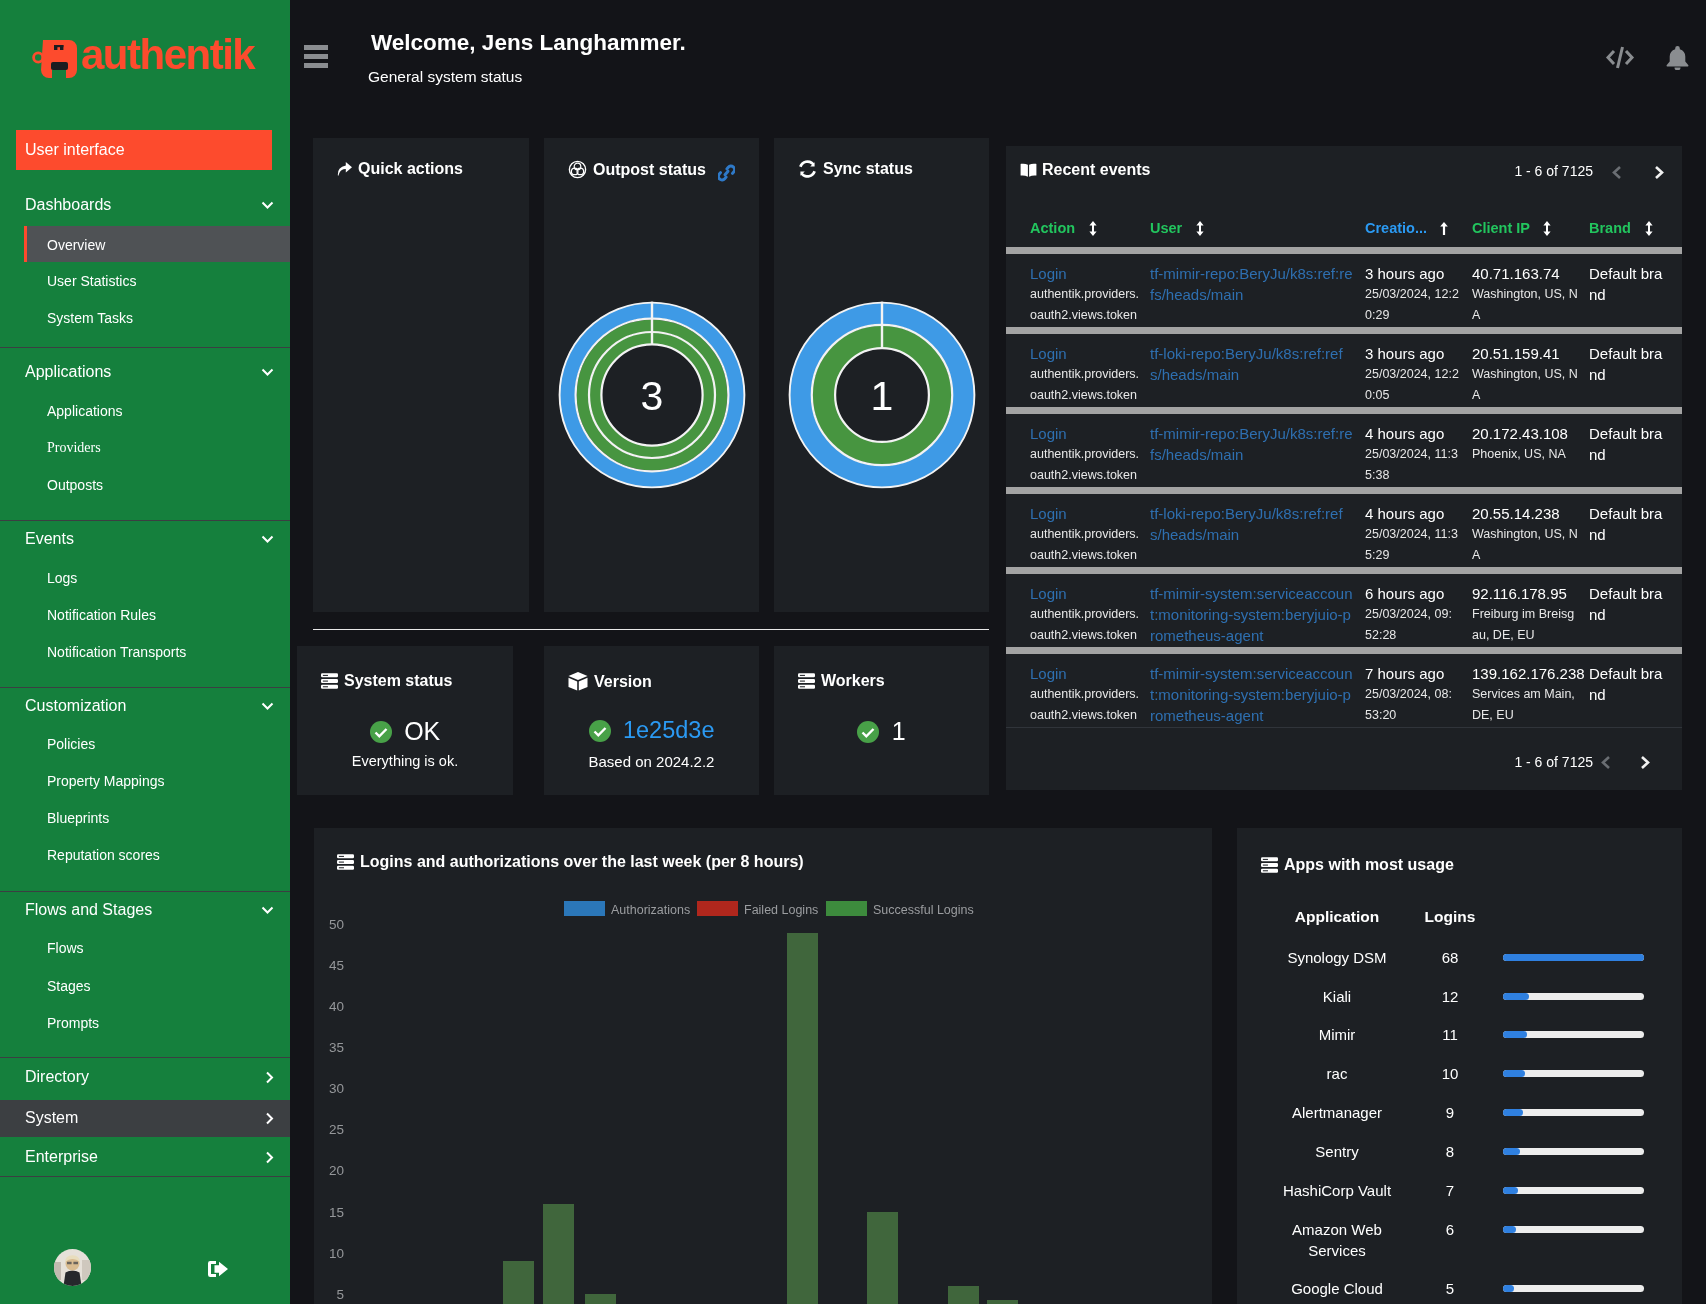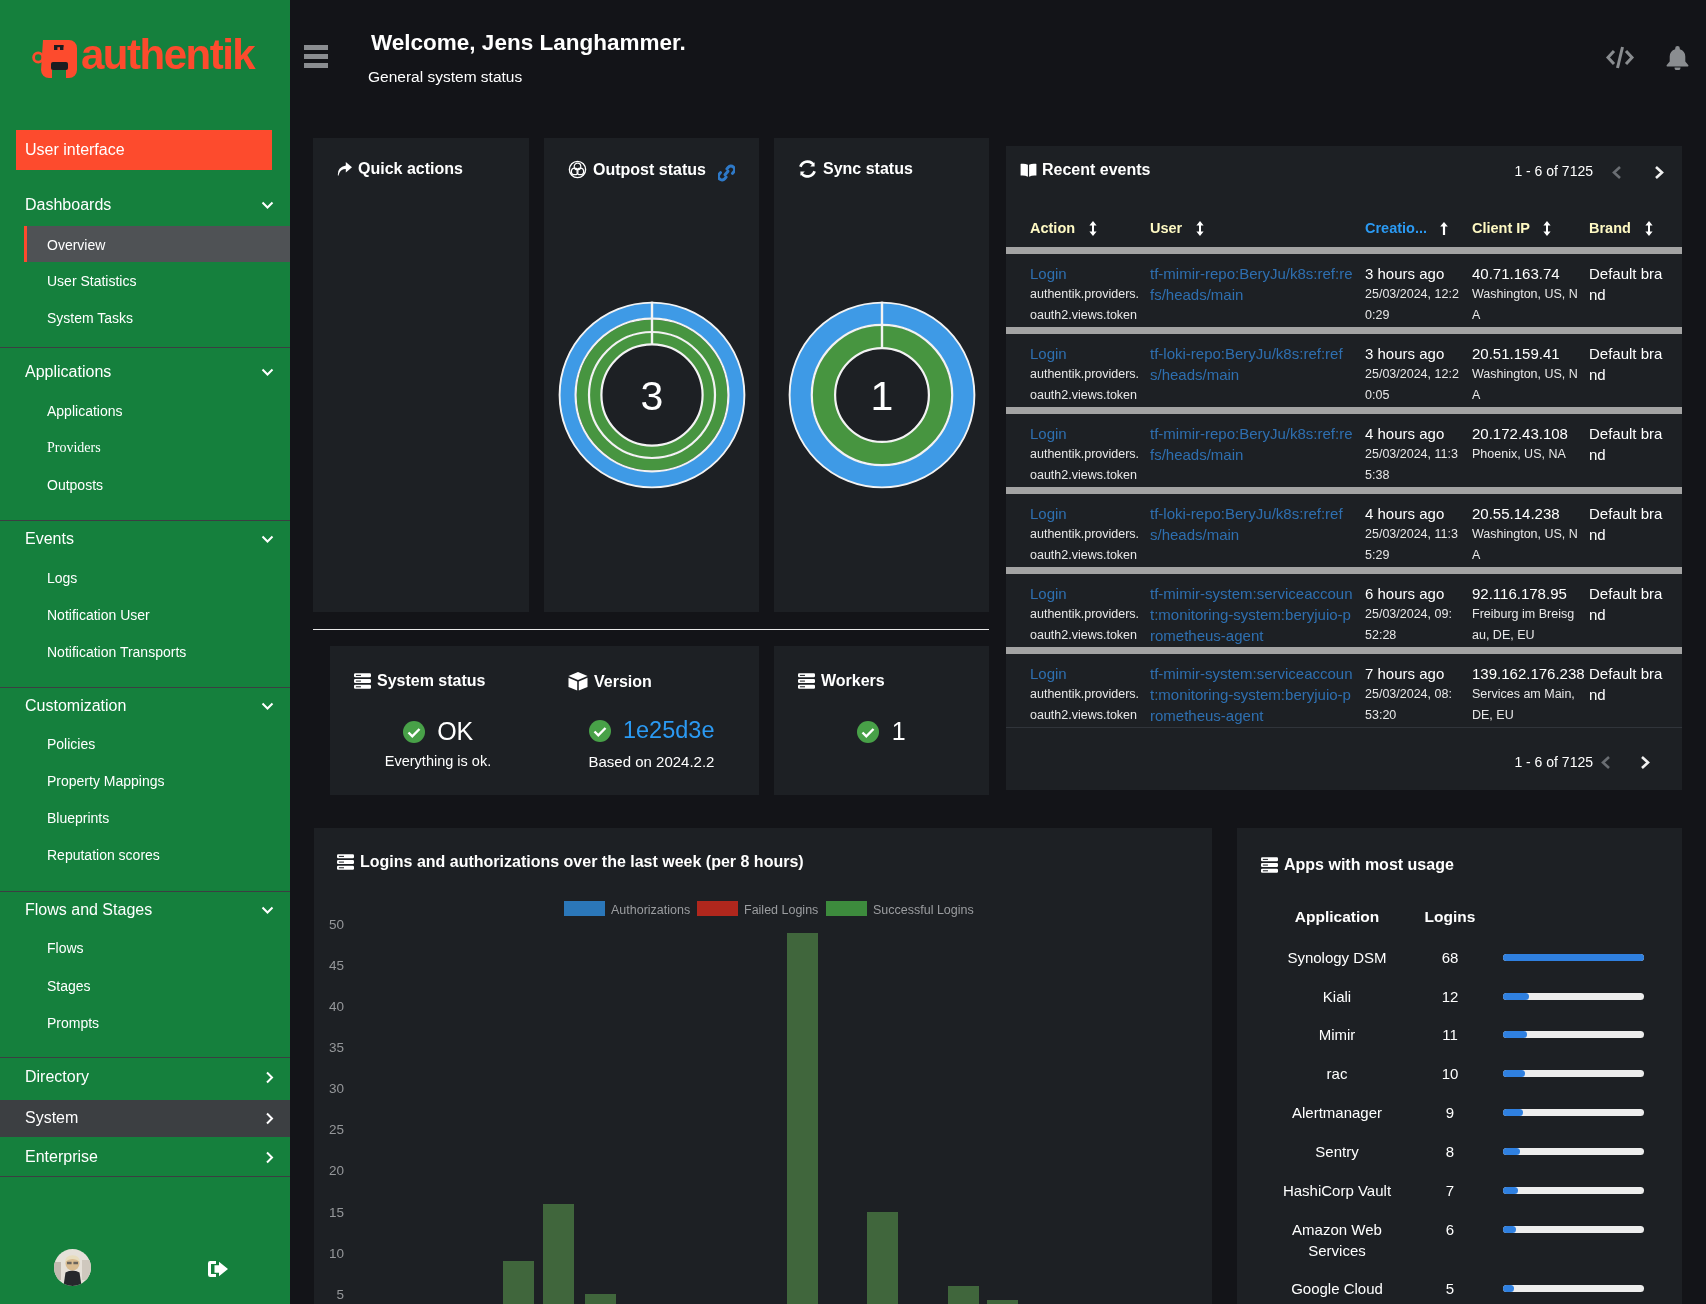--- a/index.html
+++ b/index.html
@@ -27,21 +27,21 @@
 }
 .trow { position:absolute; left:1006px; width:676px; height:80px; border-top:7px solid #a3a3a3; }
 .c1 { position:absolute; left:24px; top:9px; width:110px; }
 .c2 { position:absolute; left:144px; top:9px; width:210px; }
 .c3 { position:absolute; left:359px; top:9px; width:100px; }
 .c4 { position:absolute; left:466px; top:9px; width:110px; }
 .c5 { position:absolute; left:583px; top:9px; width:85px; }
 .l1 { font-size:15px; color:#fff; line-height:21px; white-space:nowrap; }
 .l2 { font-size:12.5px; color:#e8e8e8; line-height:21px; white-space:nowrap; }
 .lk { color:#2e6fb0; }
-.th { position:absolute; top:220px; font-weight:bold; font-size:14.5px; color:#fef9c3; }
+.th { position:absolute; top:220px; font-weight:bold; font-size:14.5px; color:#22c55e; }
 .appr { position:absolute; width:443px; height:39px; }
 .an { position:absolute; left:0; top:0; width:200px; text-align:center; font-size:15px; color:#fff; line-height:39px; }
 .av { position:absolute; left:158px; top:0; width:110px; text-align:center; font-size:15px; color:#fff; line-height:39px; }
 .abar { position:absolute; left:266px; top:16px; width:141px; height:7px; border-radius:3.5px; background:#ededed; }
 .abar>div { position:absolute; left:0; top:0; height:7px; border-radius:3.5px; background:#2f80e0; }
 .yl { position:absolute; width:30px; left:0; text-align:right; font-size:13.5px; color:#95979a; }
 .bar { position:absolute; width:31px; background:#40663c; }
 </style>
 </head>
 <body>
@@ -326,21 +326,21 @@
 <div class="abs" style="right:113px;top:754px;font-size:14px;color:#fff;">1 - 6 of 7125</div>
 <svg class="abs" style="left:1600px;top:755px;" width="12" height="15" viewBox="0 0 12 15">
     <path d="M9 2 L3 7.5 L9 13" stroke="#6a6e73" stroke-width="2.6" fill="none"></path>
   </svg>
 <svg class="abs" style="left:1639px;top:755px;" width="12" height="15" viewBox="0 0 12 15">
     <path d="M3 2 L9 7.5 L3 13" stroke="#f0f0f0" stroke-width="2.6" fill="none"></path>
   </svg>
 
 <div class="abs" style="left:313px;top:629px;width:676px;height:1px;background:#e8e8e8;"></div>
 
-<div class="card" style="left:330px;top:646px;width:216px;height:149px;text-decoration:underline;">
+<div class="card" style="left:297px;top:646px;width:216px;height:149px;text-decoration:underline;">
   <div class="ct" style="position:absolute;left:24px;top:26px;">
     <svg width="17" height="16" viewBox="0 0 20 18">
         <g fill="#fff">
           <rect x="0" y="0" width="20" height="4.6" rx="1.4"></rect>
           <rect x="0" y="6.7" width="20" height="4.6" rx="1.4"></rect>
           <rect x="0" y="13.4" width="20" height="4.6" rx="1.4"></rect>
         </g>
         <g fill="#1d2024">
           <rect x="2.2" y="1.8" width="6" height="1.2"></rect>
           <rect x="2.2" y="8.5" width="6" height="1.2"></rect>
@@ -438,21 +438,21 @@
   <div class="navsub" style="top:399px;">Applications</div>
   <div class="navsub" style="top:436px;font-family:Liberation Serif, serif;">Providers</div>
   <div class="navsub" style="top:473px;">Outposts</div>
   <div class="navsep" style="top:520px;"></div>
 
   <div class="navhead" style="top:527px;">Events</div>
   <svg class="chev" style="left:261px;top:533px;" width="13" height="13" viewBox="0 0 13 13">
       <path d="M1.5 3.5 L6.5 8.5 L11.5 3.5" stroke="#fff" stroke-width="2" fill="none"></path>
     </svg>
   <div class="navsub" style="top:566px;">Logs</div>
-  <div class="navsub" style="top:603px;">Notification User</div>
+  <div class="navsub" style="top:603px;">Notification Rules</div>
   <div class="navsub" style="top:640px;">Notification Transports</div>
   <div class="navsep" style="top:687px;"></div>
 
   <div class="navhead" style="top:694px;">Customization</div>
   <svg class="chev" style="left:261px;top:700px;" width="13" height="13" viewBox="0 0 13 13">
       <path d="M1.5 3.5 L6.5 8.5 L11.5 3.5" stroke="#fff" stroke-width="2" fill="none"></path>
     </svg>
   <div class="navsub" style="top:732px;">Policies</div>
   <div class="navsub" style="top:769px;">Property Mappings</div>
   <div class="navsub" style="top:806px;">Blueprints</div>

